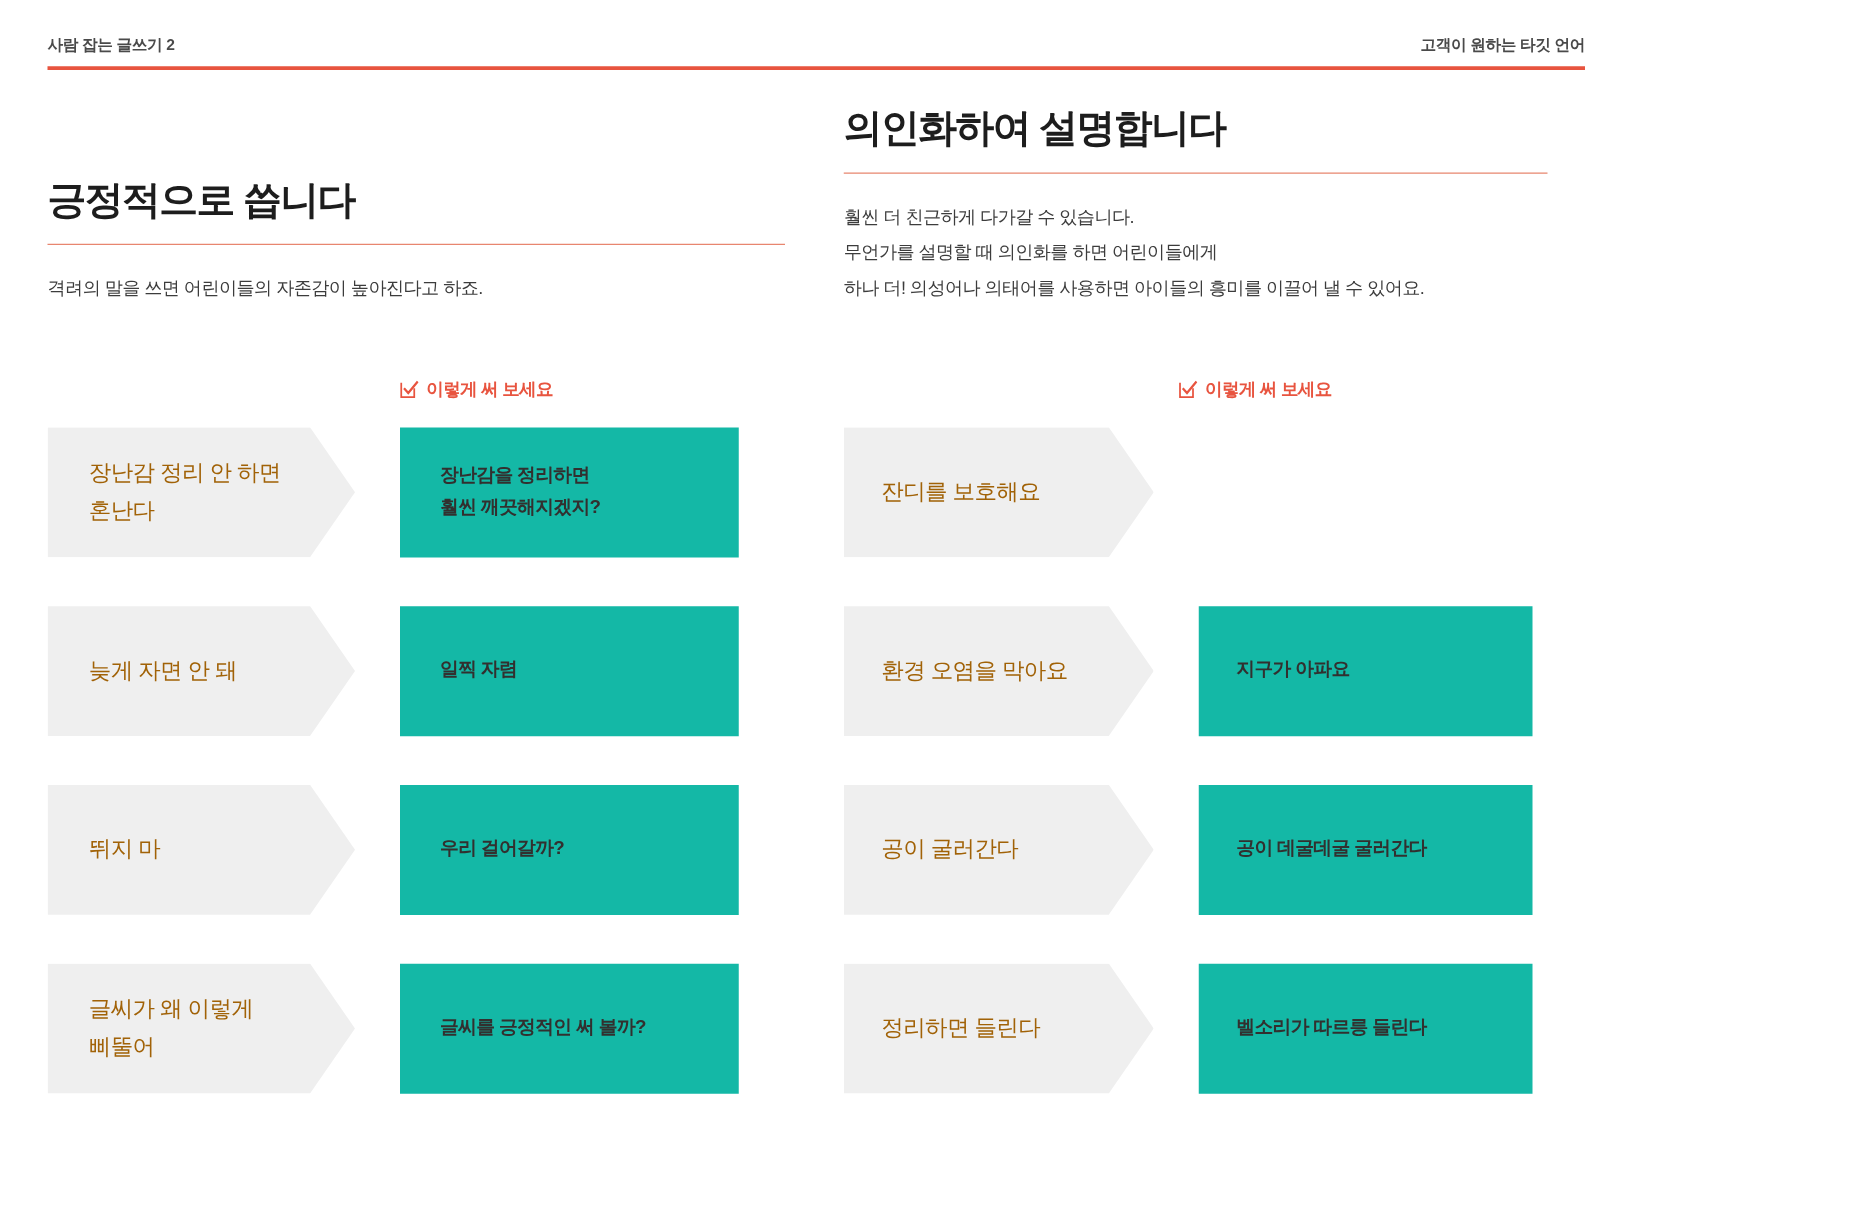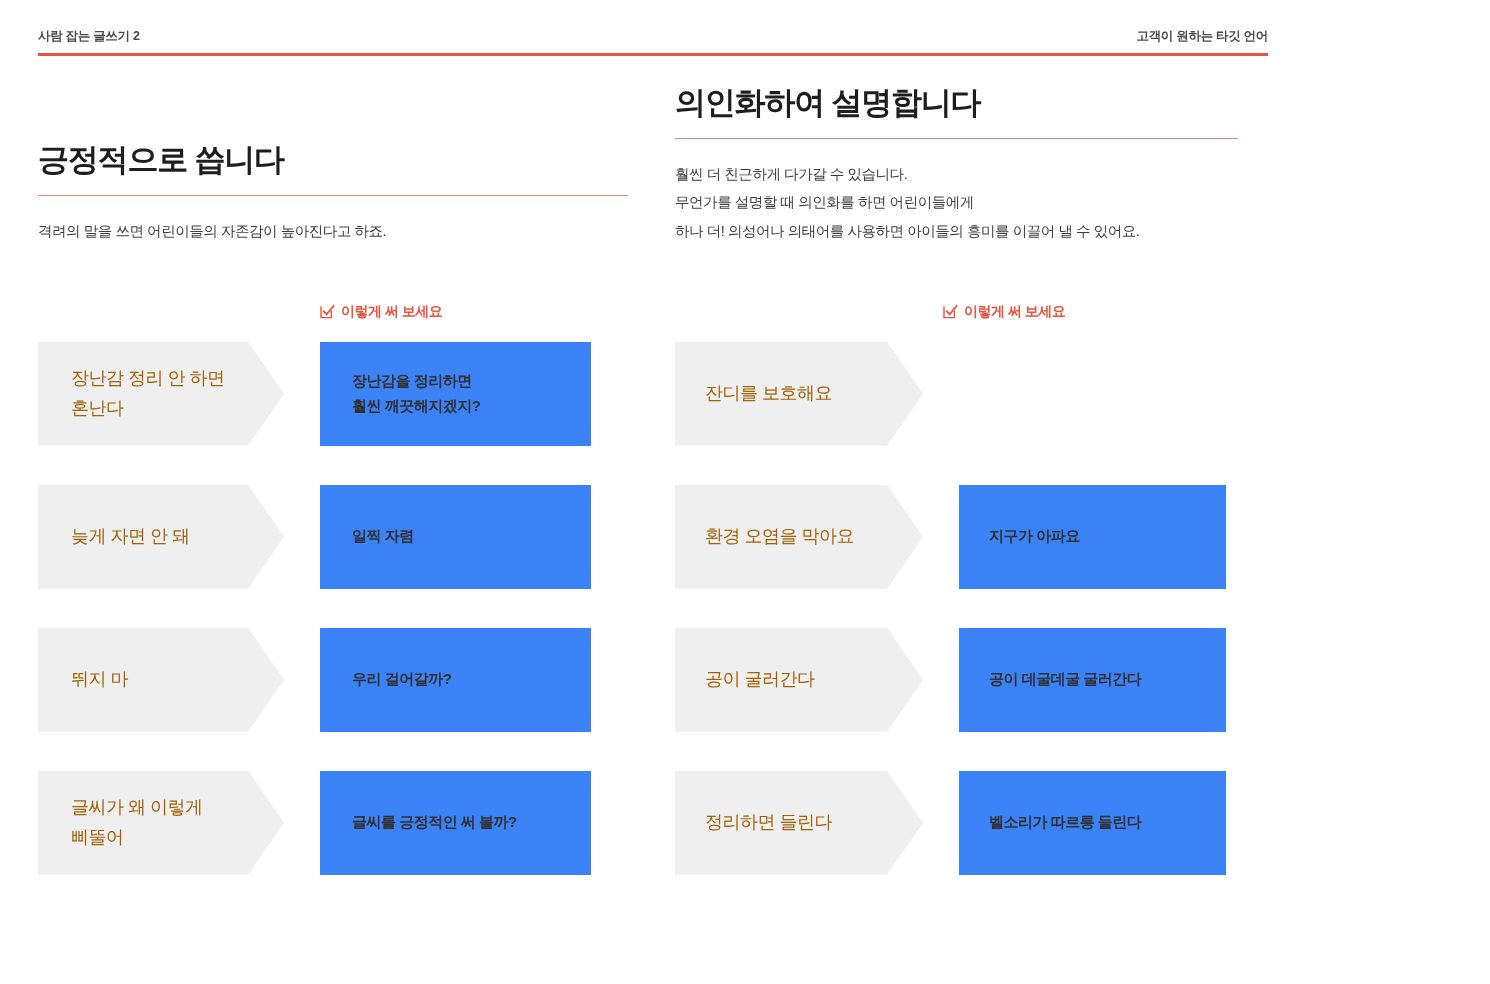--- a/index.html
+++ b/index.html
@@ -140,21 +140,21 @@
     color: #a16207;
     line-height: 1.65;
     letter-spacing: -0.5px;
     clip-path: polygon(0 0, calc(100% - 36px) 0, 100% 50%, calc(100% - 36px) 100%, 0 100%);
   }
   .gap {
     width: 36px;
   }
   .result-box {
     width: 271px;
-    background: #3b82f6;
+    background: #14b8a6;
     display: flex;
     align-items: center;
     padding-left: 32px;
     box-sizing: border-box;
     font-size: 15px;
     font-weight: 700;
     color: #32302f;
     line-height: 1.65;
     letter-spacing: -0.5px;
   }

